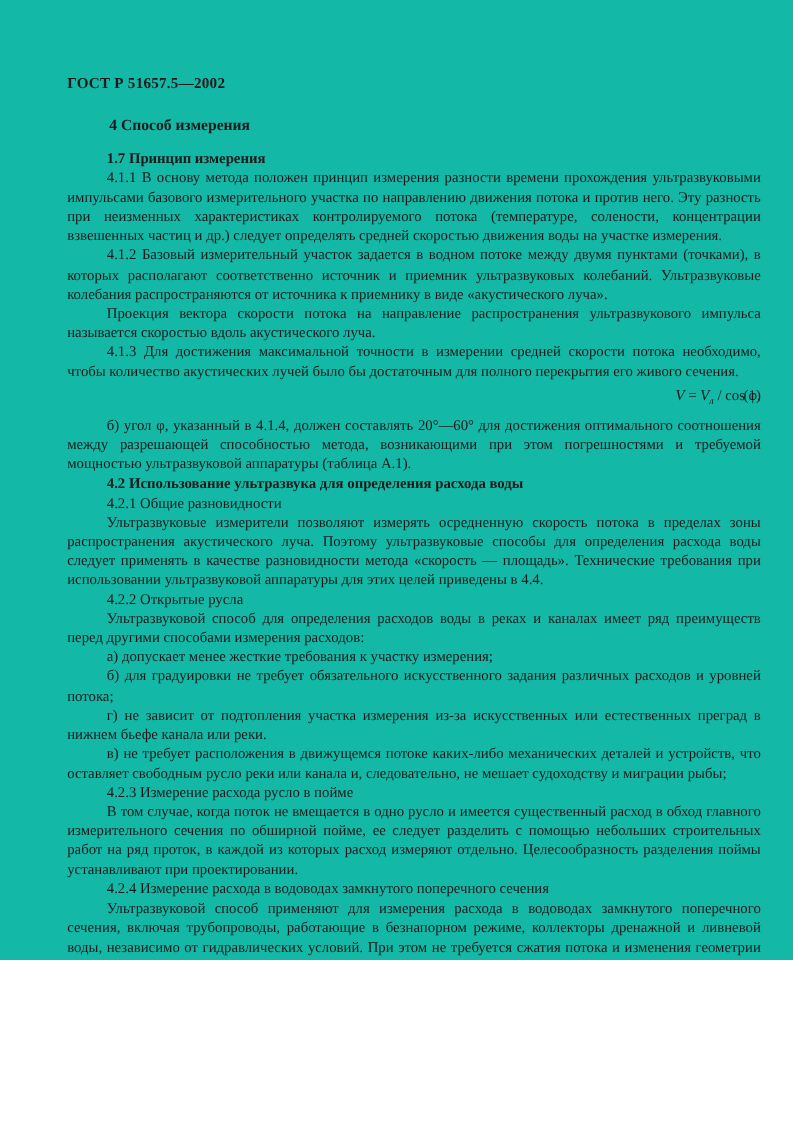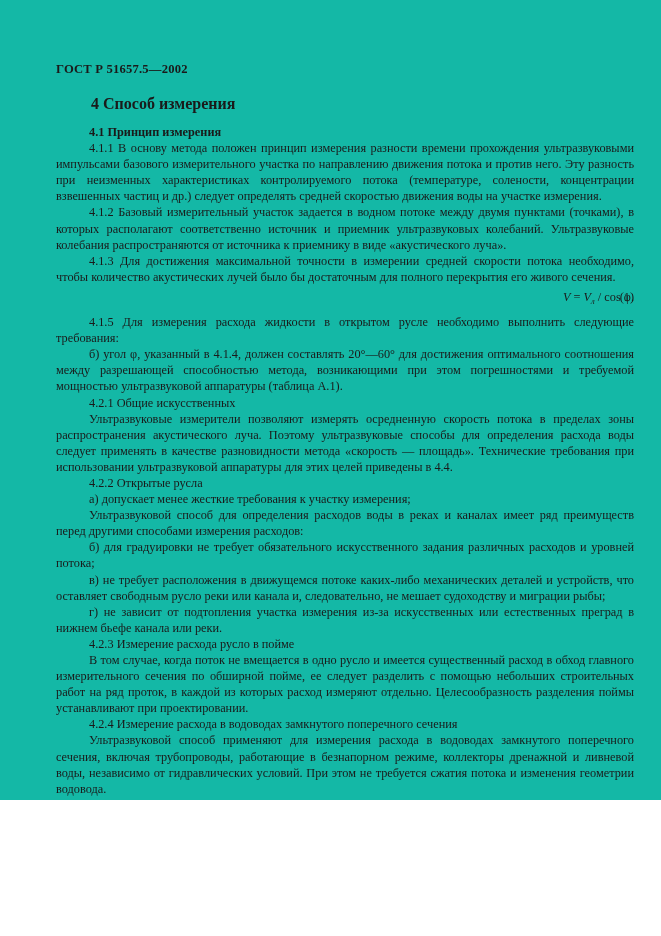--- a/index.html
+++ b/index.html
@@ -28,21 +28,21 @@
   .content {
     position: absolute;
     left: 56px;
     top: 96px;
     width: 578px;
     font-size: 12.3px;
     line-height: 16.1px;
     text-align: justify;
   }
   .section-title {
-    font-size: 16px;
+    font-size: 13px;
     font-weight: bold;
     line-height: 16px;
     margin: 0 0 12px 35px;
     text-align: left;
   }
   .content p {
     margin: 0;
     text-indent: 33px;
   }
   .content p.bold-sub {
@@ -82,56 +82,57 @@
 <body>
 
 <div class="page">
 
   <div class="doc-number">ГОСТ Р 51657.5—2002</div>
 
   <div class="content">
 
     <h1 class="section-title">4 Способ измерения</h1>
 
-    <p class="bold-sub">4.1 Принцип измерения</p>
+    <p class="bold-sub">1.7 Принцип измерения</p>
 
     <p>4.1.1 В основу метода положен принцип измерения разности времени прохождения ультразвуковыми импульсами базового измерительного участка по направлению движения потока и против него. Эту разность при неизменных характеристиках контролируемого потока (температуре, солености, концентрации взвешенных частиц и др.) следует определять средней скоростью движения воды на участке измерения.</p>
 
     <p>4.1.2 Базовый измерительный участок задается в водном потоке между двумя пунктами (точками), в которых располагают соответственно источник и приемник ультразвуковых колебаний. Ультразвуковые колебания распространяются от источника к приемнику в виде «акустического луча».</p>
 
+    <p>Проекция вектора скорости потока на направление распространения ультразвукового импульса называется скоростью вдоль акустического луча.</p>
 
     <p>4.1.3 Для достижения максимальной точности в измерении средней скорости потока необходимо, чтобы количество акустических лучей было бы достаточным для полного перекрытия его живого сечения.</p>
 
 
     <div class="formula-row">
       <span class="formula"><span class="var">V</span> <span>=</span> <span class="var">V</span><sub class="sub">л</sub> <span>/ cos φ.</span></span>
       <span class="formula-num">(1)</span>
     </div>
 
-    <p>4.1.5 Для измерения расхода жидкости в открытом русле необходимо выполнить следующие требования:</p>
 
 
     <p>б) угол φ, указанный в 4.1.4, должен составлять 20°—60° для достижения оптимального соотношения между разрешающей способностью метода, возникающими при этом погрешностями и требуемой мощностью ультразвуковой аппаратуры (таблица А.1).</p>
 
+    <p class="bold-sub">4.2 Использование ультразвука для определения расхода воды</p>
 
-    <p>4.2.1 Общие искусственных</p>
+    <p>4.2.1 Общие разновидности</p>
 
     <p>Ультразвуковые измерители позволяют измерять осредненную скорость потока в пределах зоны распространения акустического луча. Поэтому ультразвуковые способы для определения расхода воды следует применять в качестве разновидности метода «скорость — площадь». Технические требования при использовании ультразвуковой аппаратуры для этих целей приведены в 4.4.</p>
 
     <p>4.2.2 Открытые русла</p>
 
+    <p>Ультразвуковой способ для определения расходов воды в реках и каналах имеет ряд преимуществ перед другими способами измерения расходов:</p>
+
     <p>а) допускает менее жесткие требования к участку измерения;</p>
-
-    <p>Ультразвуковой способ для определения расходов воды в реках и каналах имеет ряд преимуществ перед другими способами измерения расходов:</p>
 
     <p>б) для градуировки не требует обязательного искусственного задания различных расходов и уровней потока;</p>
 
+    <p>г) не зависит от подтопления участка измерения из-за искусственных или естественных преград в нижнем бьефе канала или реки.</p>
+
     <p>в) не требует расположения в движущемся потоке каких-либо механических деталей и устройств, что оставляет свободным русло реки или канала и, следовательно, не мешает судоходству и миграции рыбы;</p>
-
-    <p>г) не зависит от подтопления участка измерения из-за искусственных или естественных преград в нижнем бьефе канала или реки.</p>
 
     <p>4.2.3 Измерение расхода русло в пойме</p>
 
     <p>В том случае, когда поток не вмещается в одно русло и имеется существенный расход в обход главного измерительного сечения по обширной пойме, ее следует разделить с помощью небольших строительных работ на ряд проток, в каждой из которых расход измеряют отдельно. Целесообразность разделения поймы устанавливают при проектировании.</p>
 
     <p>4.2.4 Измерение расхода в водоводах замкнутого поперечного сечения</p>
 
     <p>Ультразвуковой способ применяют для измерения расхода в водоводах замкнутого поперечного сечения, включая трубопроводы, работающие в безнапорном режиме, коллекторы дренажной и ливневой воды, независимо от гидравлических условий. При этом не требуется сжатия потока и изменения геометрии водовода.</p>
 
   </div>

